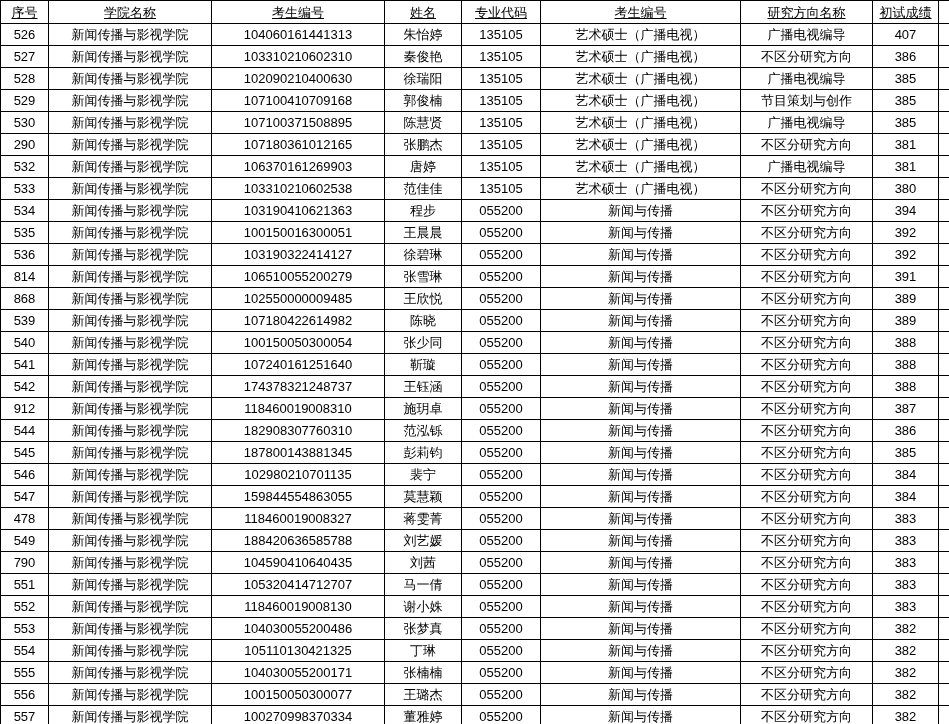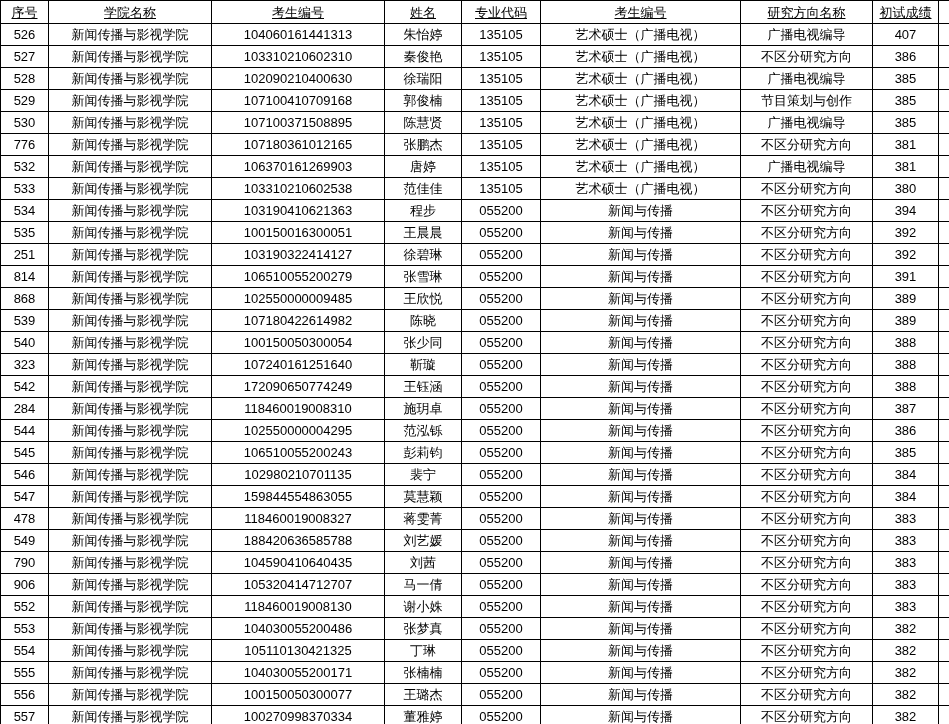--- a/index.html
+++ b/index.html
@@ -125,21 +125,21 @@
         <td>新闻传播与影视学院</td>
         <td>107100371508895</td>
         <td>陈慧贤</td>
         <td>135105</td>
         <td>艺术硕士（广播电视）</td>
         <td>广播电视编导</td>
         <td>385</td>
         <td></td>
       </tr>
       <tr>
-        <td>776</td>
+        <td>290</td>
         <td>新闻传播与影视学院</td>
         <td>107180361012165</td>
         <td>张鹏杰</td>
         <td>135105</td>
         <td>艺术硕士（广播电视）</td>
         <td>不区分研究方向</td>
         <td>381</td>
         <td></td>
       </tr>
       <tr>
@@ -180,21 +180,21 @@
         <td>新闻传播与影视学院</td>
         <td>100150016300051</td>
         <td>王晨晨</td>
         <td>055200</td>
         <td>新闻与传播</td>
         <td>不区分研究方向</td>
         <td>392</td>
         <td></td>
       </tr>
       <tr>
-        <td>251</td>
+        <td>536</td>
         <td>新闻传播与影视学院</td>
         <td>103190322414127</td>
         <td>徐碧琳</td>
         <td>055200</td>
         <td>新闻与传播</td>
         <td>不区分研究方向</td>
         <td>392</td>
         <td></td>
       </tr>
       <tr>
@@ -235,67 +235,67 @@
         <td>新闻传播与影视学院</td>
         <td>100150050300054</td>
         <td>张少同</td>
         <td>055200</td>
         <td>新闻与传播</td>
         <td>不区分研究方向</td>
         <td>388</td>
         <td></td>
       </tr>
       <tr>
-        <td>323</td>
+        <td>541</td>
         <td>新闻传播与影视学院</td>
         <td>107240161251640</td>
         <td>靳璇</td>
         <td>055200</td>
         <td>新闻与传播</td>
         <td>不区分研究方向</td>
         <td>388</td>
         <td></td>
       </tr>
       <tr>
         <td>542</td>
         <td>新闻传播与影视学院</td>
-        <td>172090650774249</td>
+        <td>174378321248737</td>
         <td>王钰涵</td>
         <td>055200</td>
         <td>新闻与传播</td>
         <td>不区分研究方向</td>
         <td>388</td>
         <td></td>
       </tr>
       <tr>
-        <td>284</td>
+        <td>912</td>
         <td>新闻传播与影视学院</td>
         <td>118460019008310</td>
         <td>施玥卓</td>
         <td>055200</td>
         <td>新闻与传播</td>
         <td>不区分研究方向</td>
         <td>387</td>
         <td></td>
       </tr>
       <tr>
         <td>544</td>
         <td>新闻传播与影视学院</td>
-        <td>102550000004295</td>
+        <td>182908307760310</td>
         <td>范泓铄</td>
         <td>055200</td>
         <td>新闻与传播</td>
         <td>不区分研究方向</td>
         <td>386</td>
         <td></td>
       </tr>
       <tr>
         <td>545</td>
         <td>新闻传播与影视学院</td>
-        <td>106510055200243</td>
+        <td>187800143881345</td>
         <td>彭莉钧</td>
         <td>055200</td>
         <td>新闻与传播</td>
         <td>不区分研究方向</td>
         <td>385</td>
         <td></td>
       </tr>
       <tr>
         <td>546</td>
         <td>新闻传播与影视学院</td>
@@ -345,21 +345,21 @@
         <td>新闻传播与影视学院</td>
         <td>104590410640435</td>
         <td>刘茜</td>
         <td>055200</td>
         <td>新闻与传播</td>
         <td>不区分研究方向</td>
         <td>383</td>
         <td></td>
       </tr>
       <tr>
-        <td>906</td>
+        <td>551</td>
         <td>新闻传播与影视学院</td>
         <td>105320414712707</td>
         <td>马一倩</td>
         <td>055200</td>
         <td>新闻与传播</td>
         <td>不区分研究方向</td>
         <td>383</td>
         <td></td>
       </tr>
       <tr>

